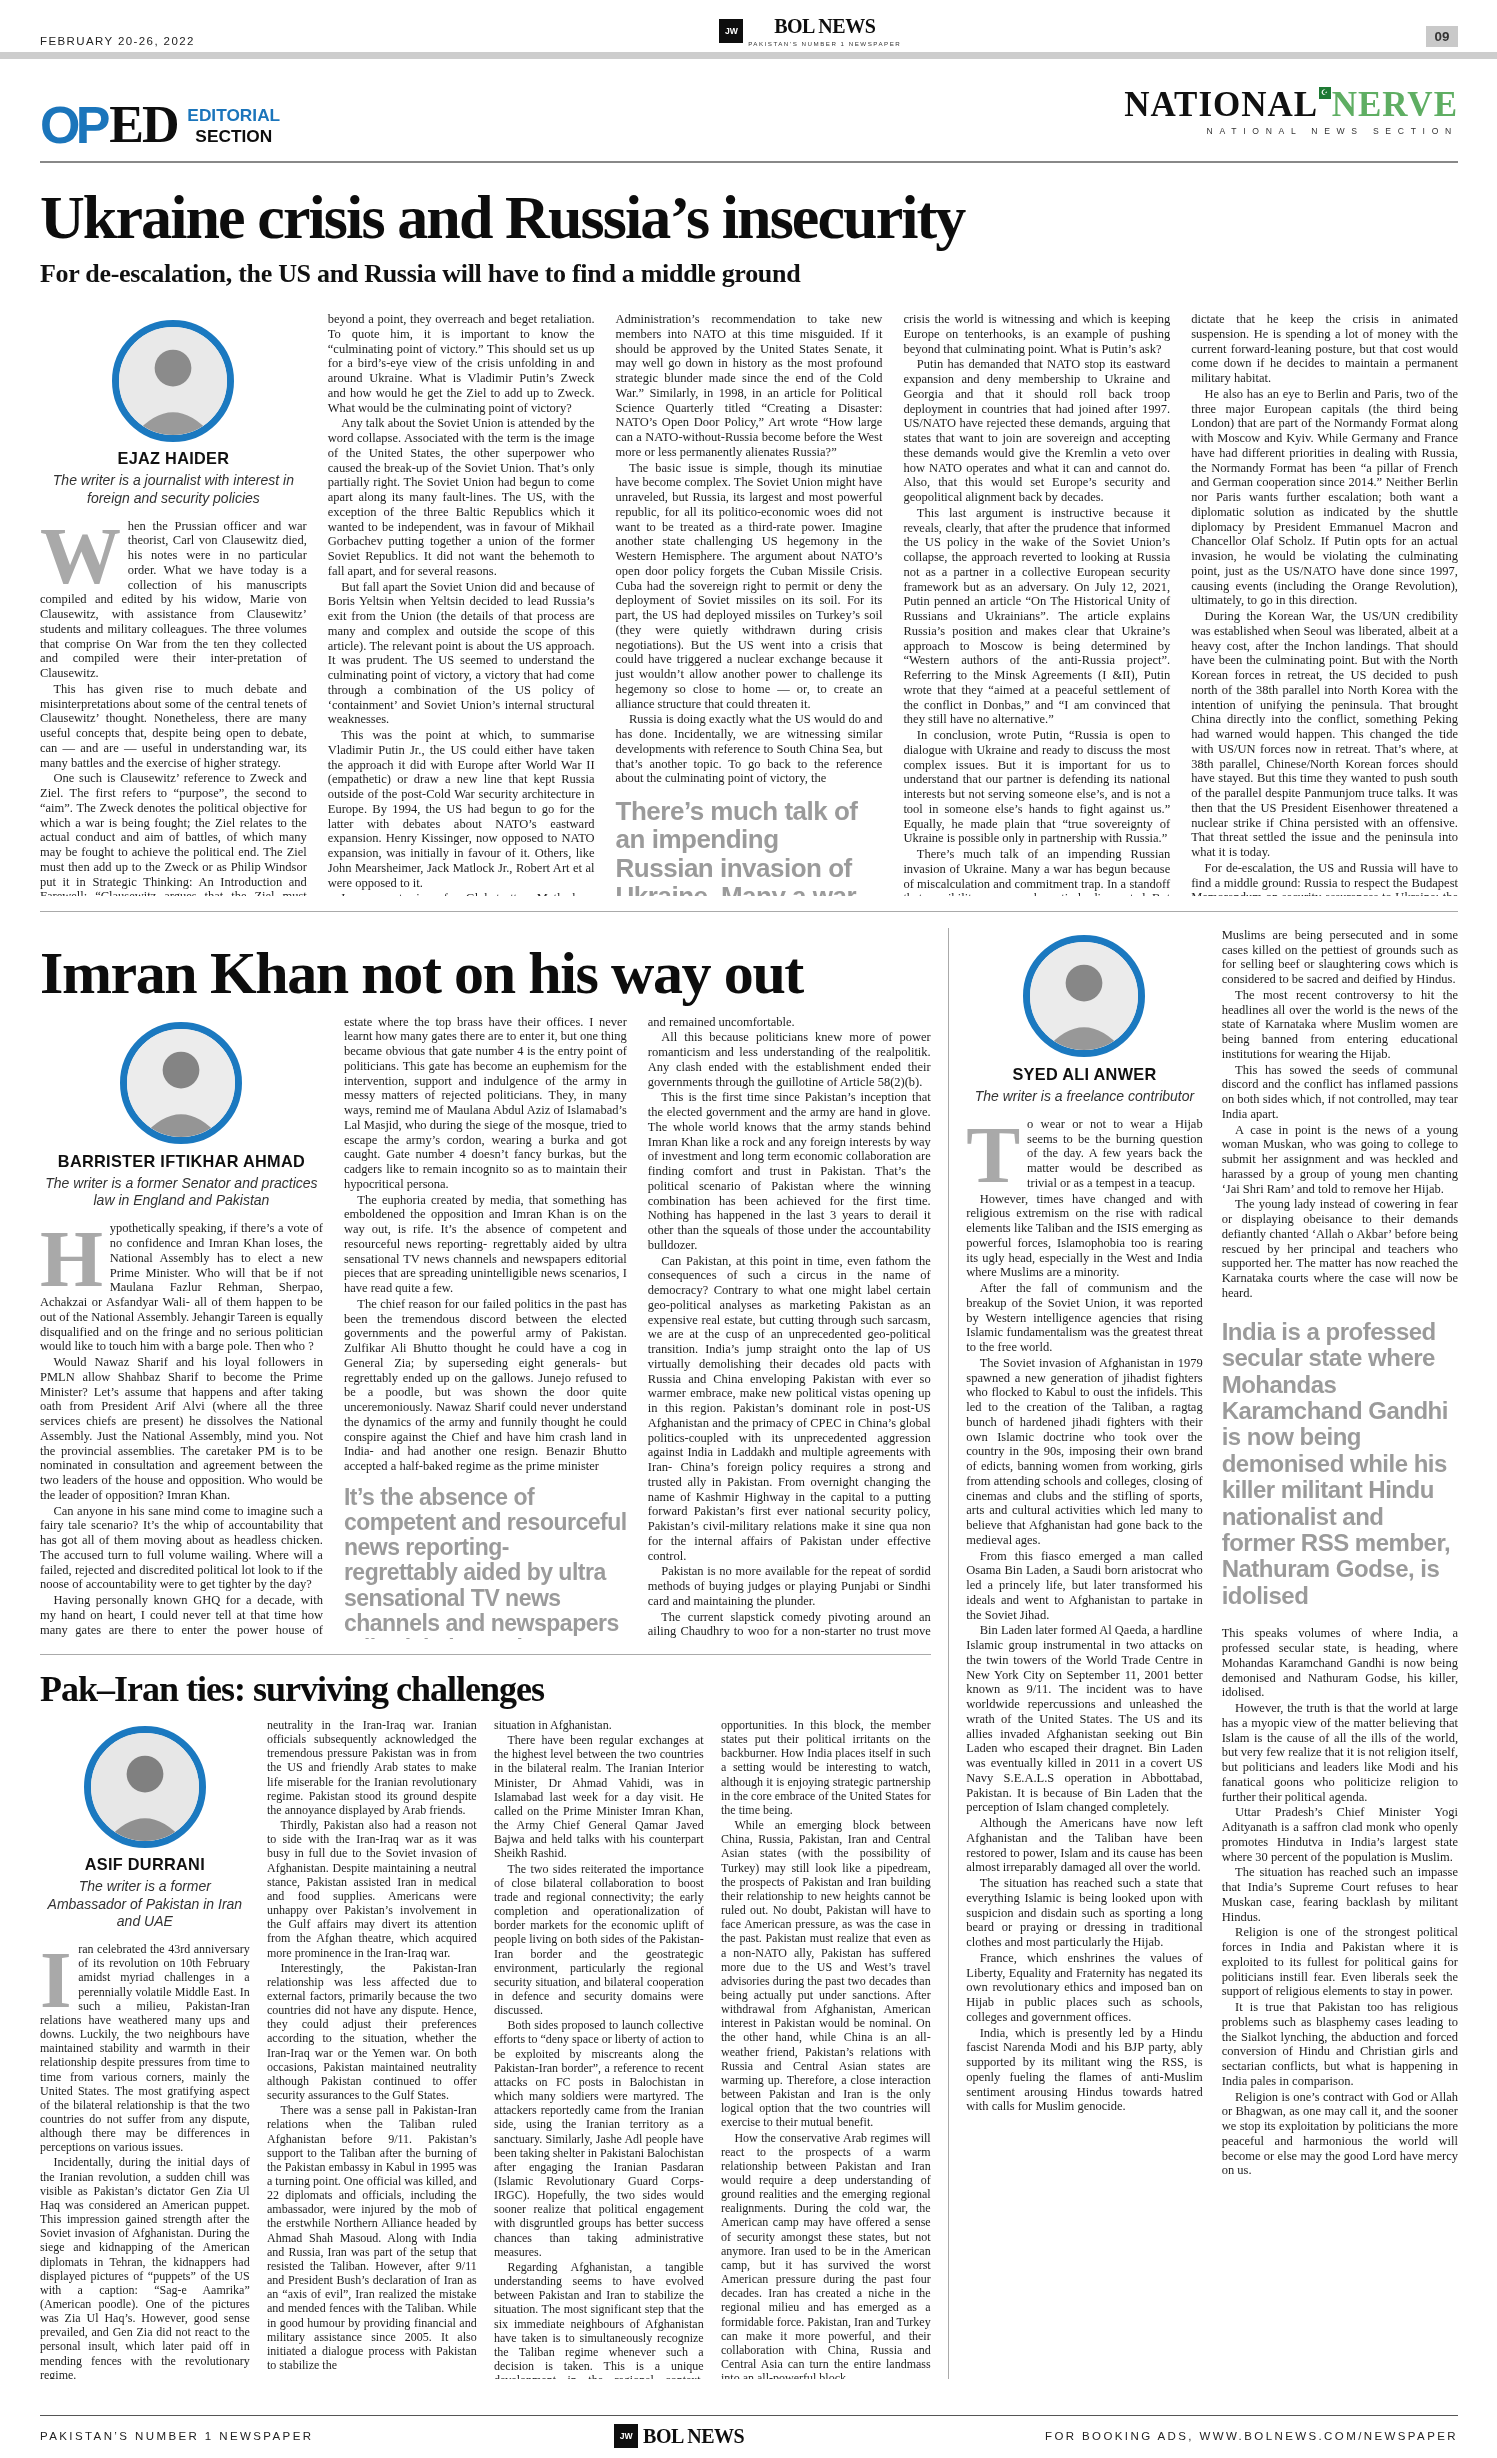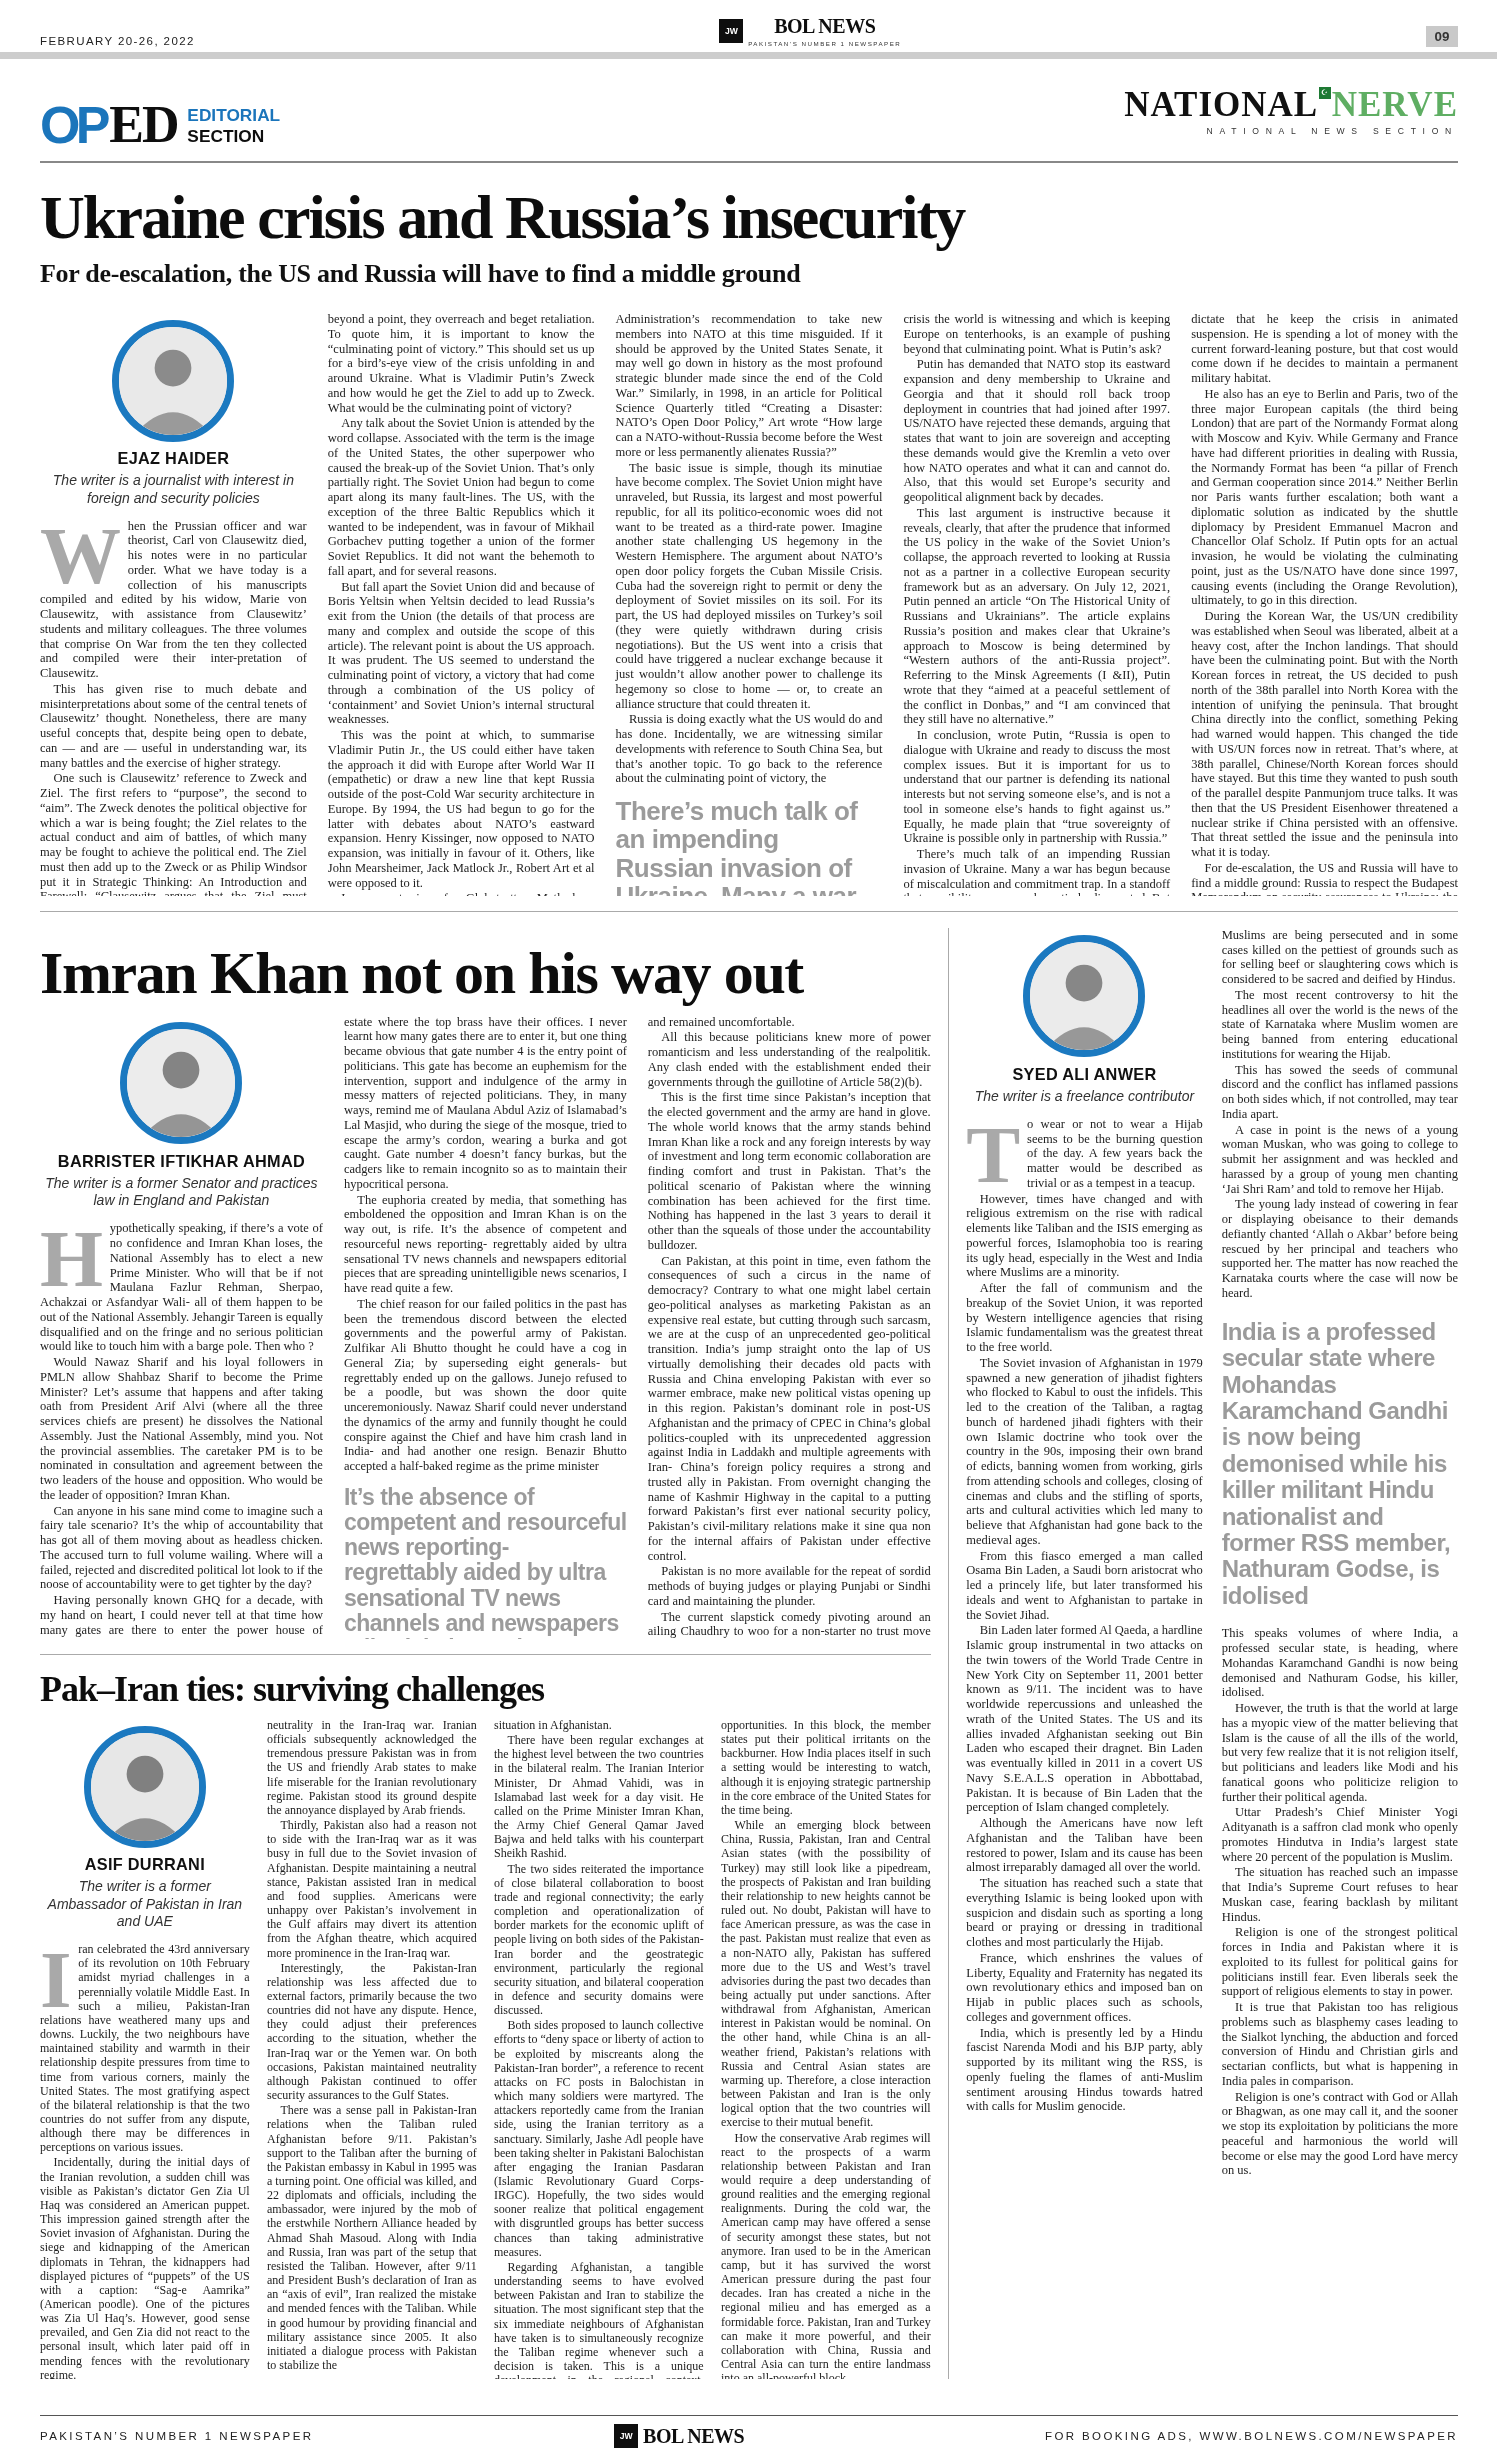--- a/index.html
+++ b/index.html
@@ -15,21 +15,21 @@
   .bol-word{font:900 20px "Liberation Serif",serif;letter-spacing:-0.5px;color:#0e0e0e;}
   .bol-tag{font:6.2px "Liberation Sans",sans-serif;letter-spacing:1.5px;color:#333;margin-top:1.9px;}
   .pagenum{background:#c9c9c9;color:#333;font:700 13.4px "Liberation Sans",sans-serif;padding:2.9px 8.6px;}
   .gray-band{height:6.7px;background:#cdcdcd;margin:5.8px -40px 0 -40px;}
 
   
   .masthead{display:flex;justify-content:space-between;align-items:center;padding:15.4px 0 11.5px 0;}
   .oped{display:flex;align-items:center;margin-top:28px;}
   .oped .op{font:900 52px/0.9 "Liberation Sans",sans-serif;color:#1b75bb;letter-spacing:-4.8px;}
   .oped .ed{font:900 52px/0.9 "Liberation Serif",serif;color:#0e0e0e;letter-spacing:-1.9px;margin:0 9.6px 0 3.8px;}
-  .oped-right{display:flex;flex-direction:column;line-height:1.05;}
+  .oped-right{display:flex;flex-direction:column;line-height:1.05;text-align:center;}
   .oped-editorial{font:800 17.3px "Liberation Sans",sans-serif;color:#1b75bb;}
   .oped-section{font:800 17.3px "Liberation Sans",sans-serif;color:#0e0e0e;}
   .nerve{text-align:right;}
   .nerve-line{font:800 35px/1 "Liberation Serif",serif;letter-spacing:1px;}
   .nerve-national{color:#111;}
   .nerve-flag{display:inline-block;width:11.5px;height:11.5px;background:#1e7a34;color:#fff;font:7.7px/11.5px "Liberation Sans",sans-serif;text-align:center;vertical-align:top;margin:0 1px;}
   .nerve-word{color:#5fae63;}
   .nerve-tag{font:8.6px "Liberation Sans",sans-serif;letter-spacing:6.7px;color:#333;margin-top:3.8px;}
   .rule-dark{height:1.9px;background:#888;}
 
@@ -307,21 +307,21 @@
                 <p>This has sowed the seeds of communal discord and the conflict has inflamed passions on both sides which, if not controlled, may tear India apart.</p>
                 <p>A case in point is the news of a young woman Muskan, who was going to college to submit her assignment and was heckled and harassed by a group of young men chanting ‘Jai Shri Ram’ and told to remove her Hijab.</p>
                 <p>The young lady instead of cowering in fear or displaying obeisance to their demands defiantly chanted ‘Allah o Akbar’ before being rescued by her principal and teachers who supported her. The matter has now reached the Karnataka courts where the case will now be heard.</p>
               </div>
             <div class="pullquote pq-mid">
               <div class="pq-text">India is a professed secular state where Mohandas Karamchand Gandhi is now being demonised while his killer militant Hindu nationalist and former RSS member, Nathuram Godse, is idolised</div>
             </div>
             <div class="paras">
                 <p>This speaks volumes of where India, a professed secular state, is heading, where Mohandas Karamchand Gandhi is now being demonised and Nathuram Godse, his killer, idolised.</p>
                 <p>However, the truth is that the world at large has a myopic view of the matter believing that Islam is the cause of all the ills of the world, but very few realize that it is not religion itself, but politicians and leaders like Modi and his fanatical goons who politicize religion to further their political agenda.</p>
-                <p>Uttar Pradesh’s Chief Minister Yogi Adityanath is a saffron clad monk who openly promotes Hindutva in India’s largest state where 20 percent of the population is Muslim.</p>
+                <p>Uttar Pradesh’s Chief Minister Yogi Adityanath is a saffron clad monk who openly promotes Hindutva in India’s largest state where 30 percent of the population is Muslim.</p>
                 <p>The situation has reached such an impasse that India’s Supreme Court refuses to hear Muskan case, fearing backlash by militant Hindus.</p>
                 <p>Religion is one of the strongest political forces in India and Pakistan where it is exploited to its fullest for political gains for politicians instill fear. Even liberals seek the support of religious elements to stay in power.</p>
                 <p>It is true that Pakistan too has religious problems such as blasphemy cases leading to the Sialkot lynching, the abduction and forced conversion of Hindu and Christian girls and sectarian conflicts, but what is happening in India pales in comparison.</p>
                 <p>Religion is one’s contract with God or Allah or Bhagwan, as one may call it, and the sooner we stop its exploitation by politicians the more peaceful and harmonious the world will become or else may the good Lord have mercy on us.</p>
               </div>
           </div>
         </div>
       </section>
     </div>
   </div>

